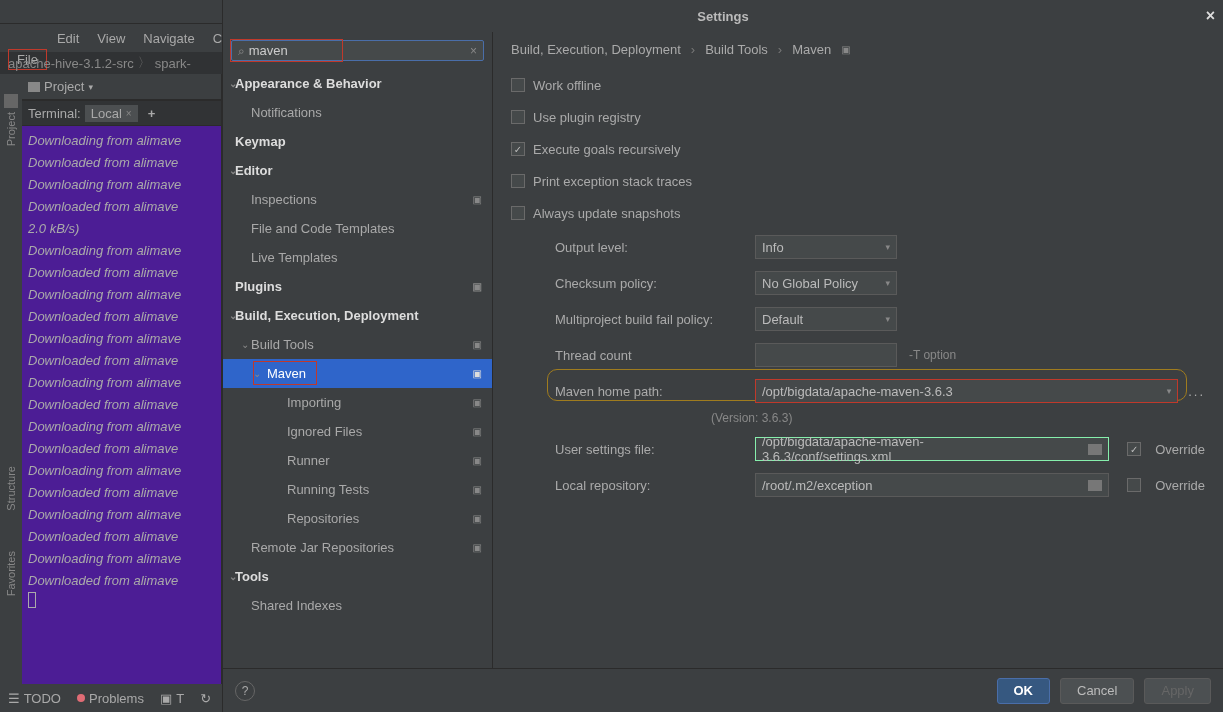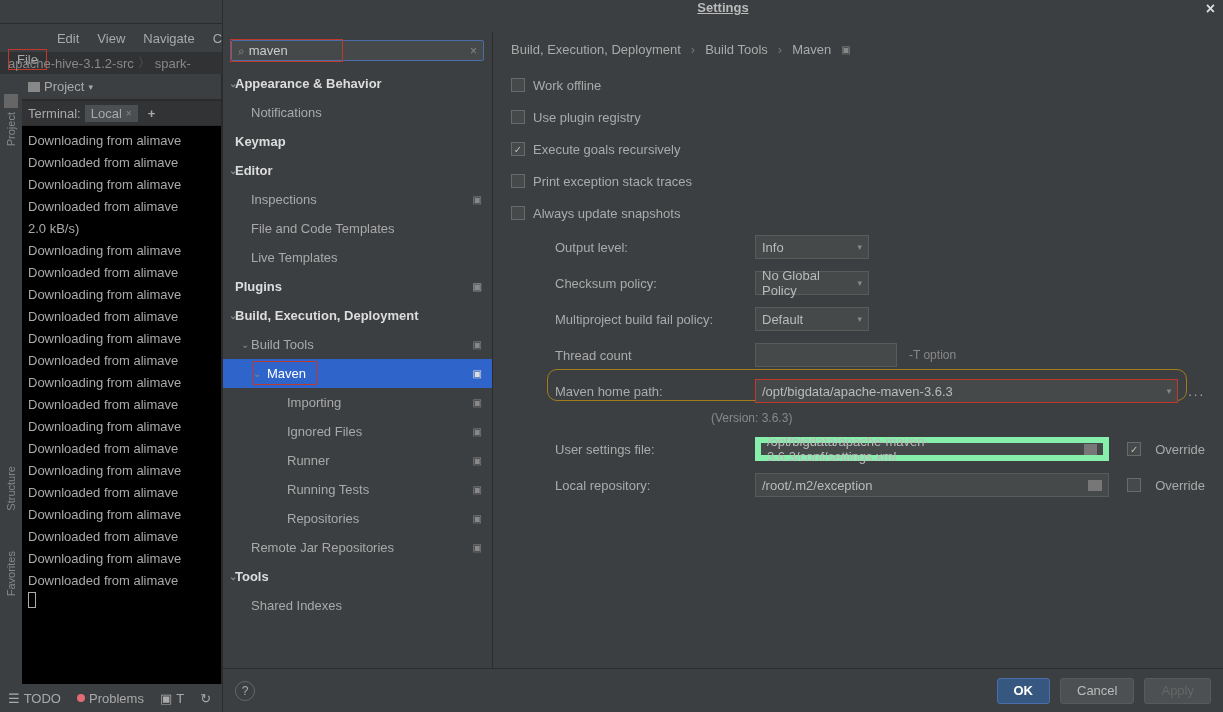--- a/index.html
+++ b/index.html
@@ -19,30 +19,30 @@
 .proj-head .picn { width:12px; height:10px; background:#888; margin-right:4px; }
 .proj-head .arrow { margin-left:4px; font-size:9px; }
 .tree { padding:4px 0 4px 30px; color:#aaa; }
 .tree .fldr { display:flex; align-items:center; gap:4px; }
 .tree .fldr::before { content:"›"; color:#888; }
 .tree .ficn { width:12px; height:10px; background:#888; }
 .term-tabs { height:26px; display:flex; align-items:center; padding:0 6px; border-top:1px solid #2b2b2b; border-bottom:1px solid #2b2b2b; background:#313335; gap:4px; }
 .term-tabs .tab { background:#4c4f51; padding:1px 6px; display:flex; align-items:center; gap:4px; }
 .term-tabs .tab .x { font-size:10px; color:#888; }
 .term-tabs .plus { margin-left:6px; cursor:pointer; font-weight:bold; }
-.term-body { flex:1; background:#000000; padding:4px 6px; font-family:"Consolas",monospace; font-size:13px; line-height:22px; color:#aaa; overflow:hidden; white-space:pre; }
+.term-body { flex:1; background:#4c1d95; padding:4px 6px; font-family:"Consolas",monospace; font-size:13px; line-height:22px; color:#aaa; overflow:hidden; white-space:pre;font-style:italic; }
 .term-body .cursor { display:inline-block; width:8px; height:16px; border:1px solid #aaa; }
 .statusbar { height:28px; background:#3c3f41; display:flex; align-items:center; padding:0 8px; gap:16px; font-size:12px; }
 .statusbar .tab { display:flex; align-items:center; gap:4px; cursor:pointer; }
 .statusbar .dot-red { width:8px;height:8px;background:#e06c75;border-radius:50%; }
 .statusbar .msg { margin-left:4px; color:#888; }
 .statusbar .help { width:18px;height:18px;border:1px solid #666;border-radius:50%;display:flex;align-items:center;justify-content:center;font-size:11px;margin-left:auto; }
 
 .dialog { position:absolute; top:0; left:222px; right:0; bottom:0; background:#3c3f41; border-left:1px solid #2b2b2b; display:flex; flex-direction:column; }
-.dlg-title { height:32px; display:flex; justify-content:center; position:relative; color:#bbb; font-weight:600;text-decoration:underline; }
+.dlg-title { height:32px; display:flex; align-items:center; justify-content:center; position:relative; color:#bbb; font-weight:600; }
 .dlg-title .close { position:absolute; right:8px; font-size:16px; font-weight:bold; cursor:pointer; color:#ddd; }
 .dlg-body { flex:1; display:flex; overflow:hidden; }
 .dlg-nav { width:270px; background:#3c3f41; border-right:1px solid #2b2b2b; display:flex; flex-direction:column; }
 .search-wrap { padding:8px; }
 .search { display:flex; align-items:center; background:#45494a; border:1px solid #4a6ea9; padding:2px 6px; position:relative; border-radius:2px; }
 .search .hl { position:absolute; top:-2px;left:-2px;right:140px;bottom:-2px;border:1px solid #c0392b; pointer-events:none; }
 .search .mag { font-size:12px; color:#888; margin-right:4px; }
 .search input { background:transparent; border:none; color:#ccc; flex:1; outline:none; font-size:13px; }
 .search .xm { color:#888; font-size:12px; cursor:pointer; }
 .nav-tree { flex:1; overflow:auto; padding-bottom:10px; }
@@ -60,34 +60,34 @@
 .maven-hl { position:absolute; left:30px; top:2px; width:64px; height:24px; border:1px solid #c0392b; pointer-events:none; }
 .dlg-content { flex:1; background:#3c3f41; padding:10px 18px; overflow:auto; }
 .crumb { display:flex; align-items:center; gap:10px; color:#aaa; margin-bottom:12px; }
 .crumb .sep { color:#777; }
 .crumb .cog { font-size:10px; color:#888; }
 .frow { display:flex; align-items:center; height:32px; }
 .chk { width:14px;height:14px;border:1px solid #6a6a6a;margin-right:8px;display:flex;align-items:center;justify-content:center;font-size:10px;color:#bbb;background:#45494a; }
 .frow label { color:#aaa; }
 .field-row { display:flex; align-items:center; height:36px;margin-left:44px; }
 .field-row .lab { width:200px; color:#aaa; }
-.sel { width:114px; height:24px; background:#45494a; border:1px solid #5a5a5a; display:flex; align-items:center; padding:0 6px; justify-content:space-between; color:#bbb; position:relative; }
+.sel { width:142px; height:24px; background:#45494a; border:1px solid #5a5a5a; display:flex; align-items:center; padding:0 6px; justify-content:space-between; color:#bbb; position:relative; }
 .sel .arr { font-size:9px; color:#888; }
 .txt { height:24px; background:#45494a; border:1px solid #5a5a5a; color:#bbb; padding:0 6px; display:flex; align-items:center; }
 .hint { color:#888; margin-left:12px; font-size:12px; }
 .home-row { position:relative; }
 .home-row .outline { position:absolute; left:-8px; top:-4px; width:640px; height:32px; border:1px solid #a07c1e; border-radius:10px; pointer-events:none; }
 .home-sel { flex:1; max-width:530px; position:relative; }
 .home-sel .red { position:absolute; inset:-1px; border:1px solid #c0392b; pointer-events:none; }
 .dots { margin-left:10px; letter-spacing:2px; color:#aaa; cursor:pointer; }
 .ver { margin-left:200px; color:#888; font-size:12px; margin-top:2px; margin-bottom:6px; }
 .path-row .txt { flex:1; max-width:478px; position:relative; justify-content:space-between; }
 .path-row .txt .ficn { width:14px;height:11px;background:#777; }
 .path-row .chk2 { margin-left:18px; display:flex; align-items:center; gap:6px; }
-.path-row .txt.red { border:6px solid #86efac;gap:40px; }
+.path-row .txt.red { border:1px solid #86efac;gap:40px; }
 .dlg-foot { height:44px; border-top:1px solid #2b2b2b; display:flex; align-items:center; justify-content:flex-end; padding:0 12px; gap:10px; background:#3c3f41; }
 .btn { height:26px; padding:0 16px; background:#4c5052; border:1px solid #5a5a5a; color:#bbb; display:flex; align-items:center; cursor:pointer; border-radius:3px; }
 .btn.primary { background:#365880; border-color:#4a6ea9; color:#fff; font-weight:600; }
 .btn.disabled { color:#666; }
 .dlg-foot .help2 { width:20px;height:20px;border:1px solid #666;border-radius:50%;display:flex;align-items:center;justify-content:center;font-size:12px;margin-right:auto; }
 </style>
 </head>
 <body>
 
 <div class="topbar"></div>

